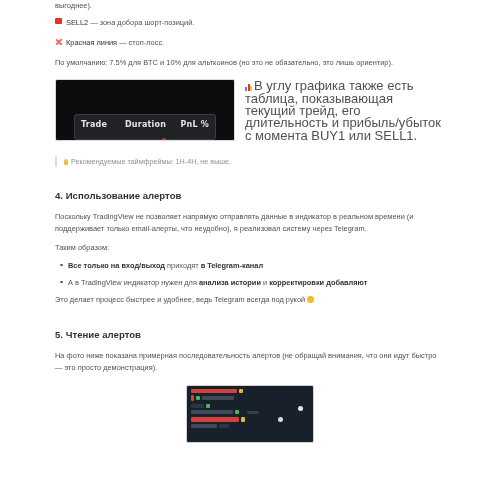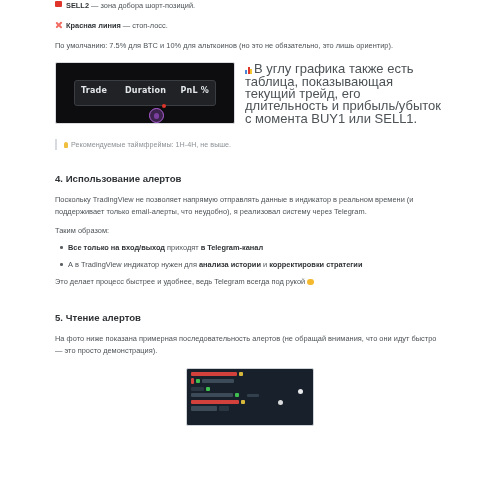--- a/index.html
+++ b/index.html
@@ -75,21 +75,21 @@
     content: "";
     position: absolute;
     left: 0; top: 3px;
     width: 7.5px; height: 1.9px;
     background: #f26d63;
     border-radius: 1px;
   }
   .xmark:before { transform: rotate(45deg); }
   .xmark:after  { transform: rotate(-45deg); }
   .legend-row .txt { color: #4c5256; }
-  .legend-row .txt .lbl { font-weight: bold; color: #2f3336; margin-top: 8px; }
+  .legend-row .txt .lbl { font-weight: normal; color: #2f3336; margin-top: 8px; }
 
   
   .split {
     display: flex;
     align-items: flex-start;
     gap: 10px;
     margin: 10px 0 0 0;
   }
   .shot-wrap {
     width: 180px;
@@ -98,21 +98,21 @@
   
   .widget {
     width: 180px;
     height: 62px;
     background: #0d0d0f;
     border: 1px solid #d9dbe0;
     border-radius: 2px;
     box-sizing: border-box;
     position: relative;
     display: flex;
-    align-items: center;
+    align-items: flex-end;
     justify-content: center;
     overflow: hidden;
   }
   .widget-inner {
     width: 142px;
     background: #202225;
     border: 1px solid #3a3d42;
     border-radius: 3px;
     padding: 5px 6px 6px 6px;
     box-sizing: border-box;
@@ -307,20 +307,21 @@
     border-radius: 50%;
     background: #e8eaec;
   }
 </style>
 </head>
 <body>
 
 <div class="page">
   <div class="doc">
 
+    <div class="para tight">выгоднее).</div>
 
     <div class="legend-row">
       <span class="glyph">
           <span class="sq red"></span>
         </span>
       <span class="txt"><span class="lbl">SELL2</span><span> — зона добора шорт-позиций.</span></span>
     </div>
 
 
     <div class="legend-row">
@@ -358,21 +359,21 @@
 
     <h2 class="h">4. Использование алертов</h2>
 
 
     <div class="para">Поскольку TradingView не позволяет напрямую отправлять данные в индикатор в реальном времени (и поддерживает только email-алерты, что неудобно), я реализовал систему через Telegram.</div>
 
     <div class="para tight">Таким образом:</div>
 
     <ul class="blist">
       <li><span class="bold">Все только на вход/выход</span><span> приходят </span><span class="bold">в Telegram-канал</span></li>
-      <li><span>А в TradingView индикатор нужен для </span><span class="bold">анализа истории</span><span> и </span><span class="bold">корректировки стратегии</span></li>
+      <li><span>А в TradingView индикатор нужен для </span><span class="bold">анализа истории</span><span> и </span><span class="bold">корректировки добавляют</span></li>
     </ul>
 
     <div class="para"><span>Это делает процесс быстрее и удобнее, ведь Telegram всегда под рукой</span><span class="smile"></span></div>
 
     <h2 class="h">5. Чтение алертов</h2>
 
     <div class="para">На фото ниже показана примерная последовательность алертов (не обращай внимания, что они идут быстро — это просто демонстрация).</div>
 
     <div class="tg-wrap">
       <div class="tg">

